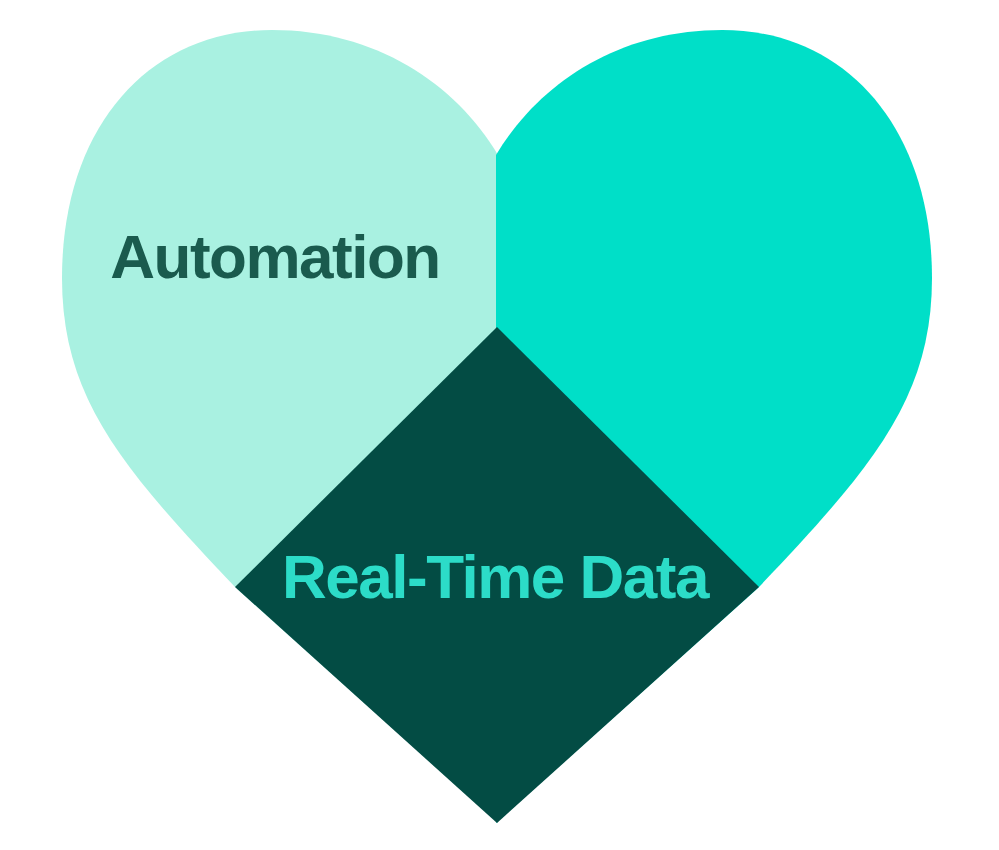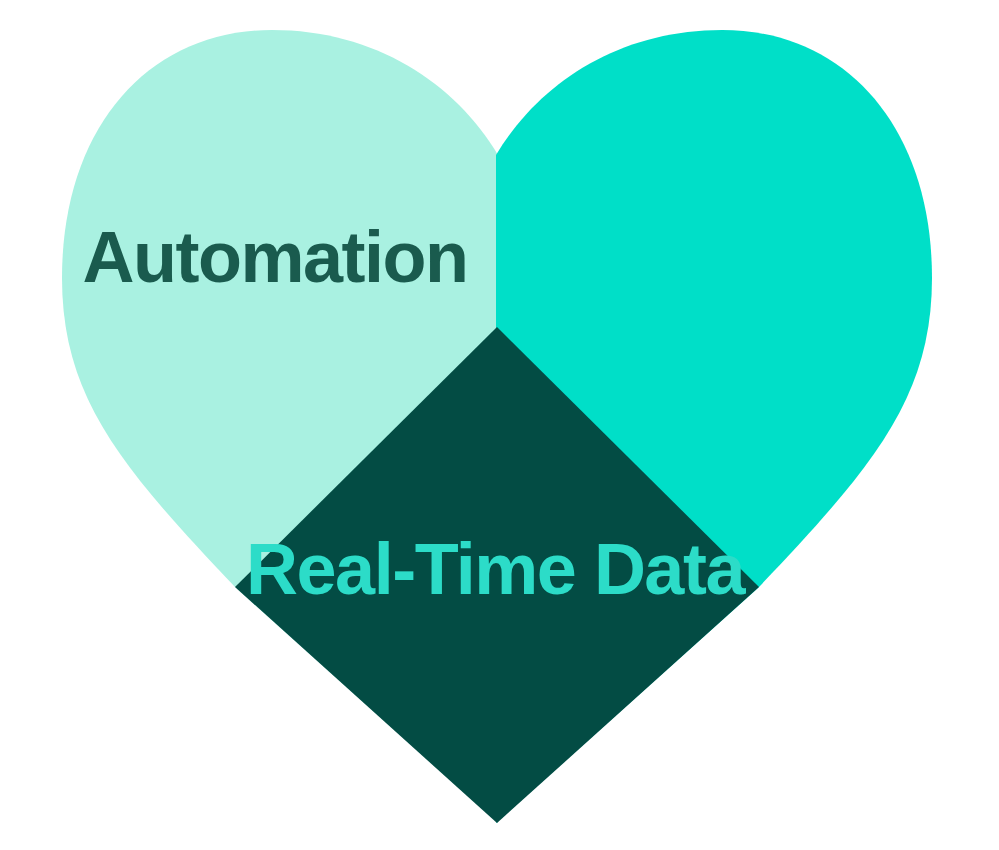--- a/index.html
+++ b/index.html
@@ -20,21 +20,21 @@
     left: 0;
     top: 0;
     width: 999px;
     height: 850px;
     display: block;
   }
   .section-label {
     position: absolute;
     transform: translate(-50%, -50%);
     font-weight: 700;
-    font-size: 72px;
+    font-size: 62px;
     letter-spacing: -1.5px;
     white-space: nowrap;
     line-height: 1;
     user-select: none;
   }
   .label-automation   { left: 275px; top: 257px; }
   .label-intelligence { left: 725px; top: 257px; }
   .label-realtime     { left: 495px; top: 569px; }
 </style>
 </head>
@@ -55,15 +55,15 @@
              C 846 30 932 128 932 278
              C 932 398 872 468 758 588
              L 496 823 Z" fill="#00dfc8"></path>
 
     <path d="M 497 327 L 759 587 L 497 823 L 235 587 Z" fill="#034c44"></path>
   </svg>
 
   <div class="section-label label-automation" style="color: rgb(26, 91, 78);">Automation</div>
 
 
-  <div class="section-label label-realtime" style="color: rgb(44, 220, 200);">Real-Time Data</div>
+  <div class="section-label label-realtime" style="color: rgb(44, 220, 200); margin-top: 8px;">Real-Time Data</div>
 
 </div>
 
 </body></html>

